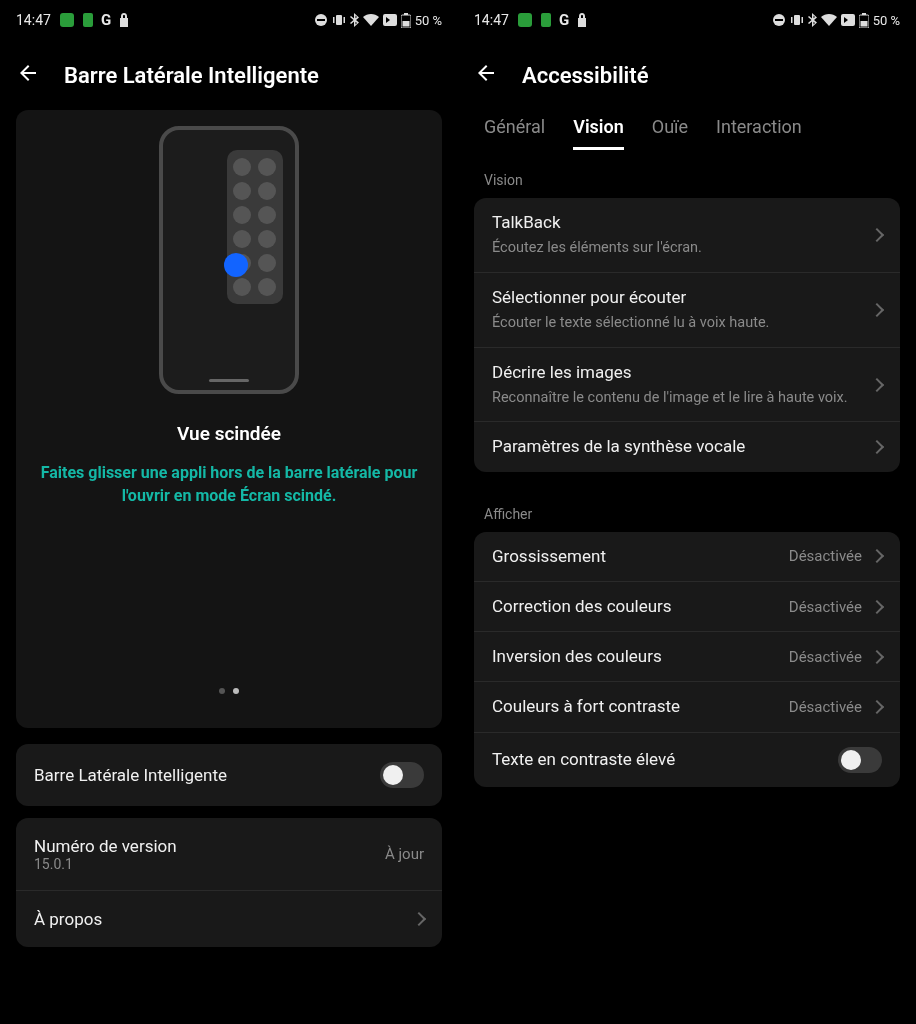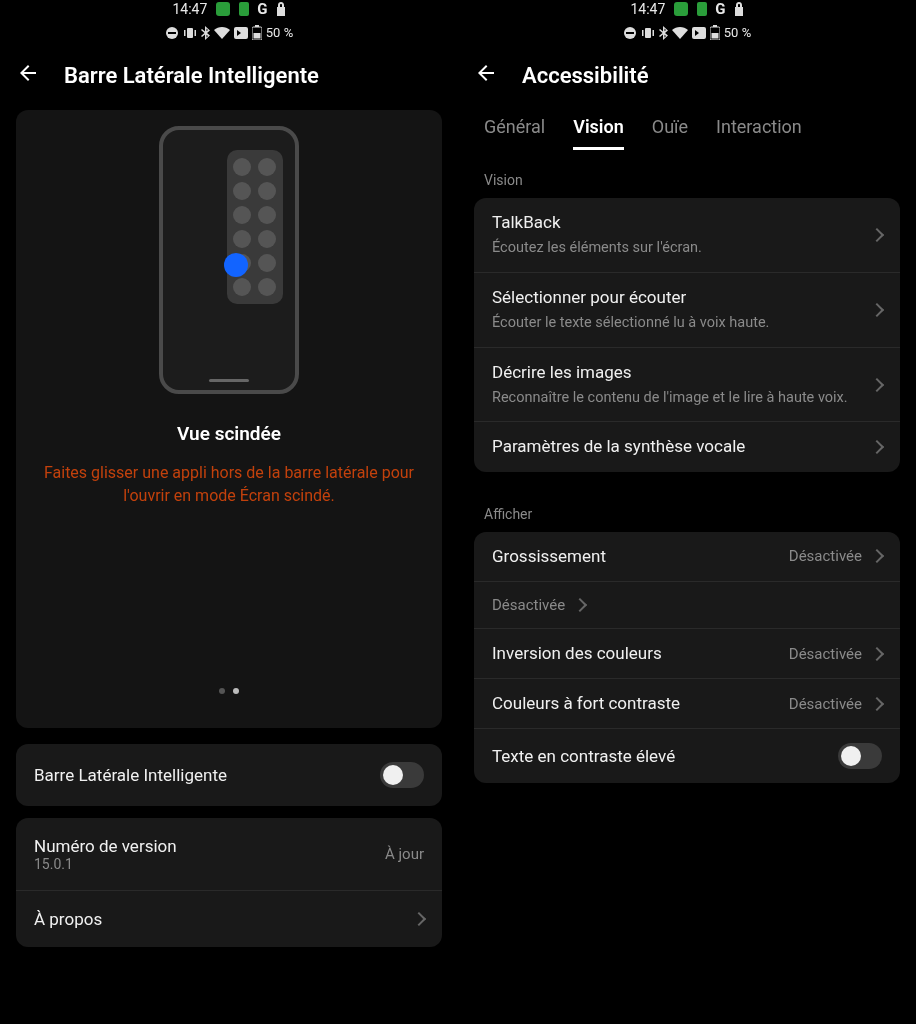--- a/index.html
+++ b/index.html
@@ -21,21 +21,20 @@
     flex-direction: column;
   }
   .status-bar {
     height: 40px;
     display: flex;
     align-items: center;
     justify-content: space-between;
     padding: 0 16px;
     font-size: 14px;
     color: #e8e8e8;
-    flex-direction: column;
   }
   .status-left { display: flex; align-items: center; gap: 8px; }
   .status-right { display: flex; align-items: center; gap: 4px; font-size: 13px; }
   .status-icon { display:inline-flex; align-items:center; }
   .header {
     height: 70px;
     display: flex;
     align-items: center;
     padding: 0 16px;
     gap: 24px;
@@ -81,21 +80,21 @@
   }
   .sb-dot { width: 18px; height: 18px; background: #555; border-radius: 50%; }
   .blue-dot {
     position:absolute;
     width:24px; height:24px;
     background:#1264ff;
     border-radius:50%;
     top:123px; left:61px;
   }
   .preview-title { font-size: 19px; font-weight:600; margin-top: 28px; }
-  .preview-desc { font-size: 16px; color: #c2410c; text-align:center; margin-top:16px; padding:0 4px; line-height:1.45; }
+  .preview-desc { font-size: 16px; color: #14b8a6; text-align:center; margin-top:16px; padding:0 4px; line-height:1.45;font-weight:bold; }
   .dots { margin-top:auto; display:flex; gap:8px; }
   .pdot{ width:6px; height:6px; border-radius:50%; background:#555;}
   .pdot.active{ background:#bbb;}
   .row-card {
     margin: 0 16px 12px 16px;
     background: #191919;
     border-radius: 12px;
   }
   .row {
     padding: 18px 18px;
@@ -375,20 +374,23 @@
     <div class="li">
       <div class="li-main">
           <span class="li-title">Grossissement</span>
         </div>
       <div class="li-right">
           <span>Désactivée</span>
           <span class="chev"></span>
         </div>
     </div>
     <div class="li">
+      <div class="li-main">
+          <span class="li-title">Correction des couleurs</span>
+        </div>
       <div class="li-right">
           <span>Désactivée</span>
           <span class="chev"></span>
         </div>
     </div>
     <div class="li">
       <div class="li-main">
           <span class="li-title">Inversion des couleurs</span>
         </div>
       <div class="li-right">

